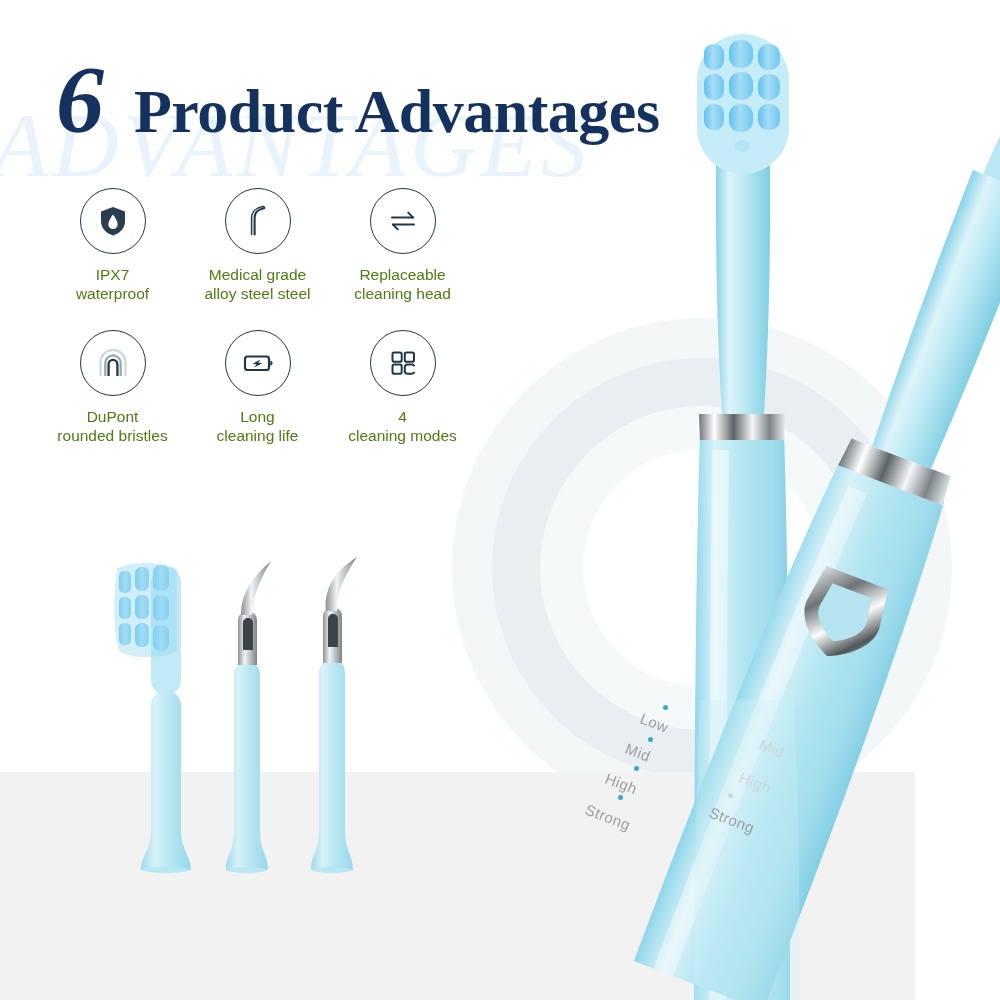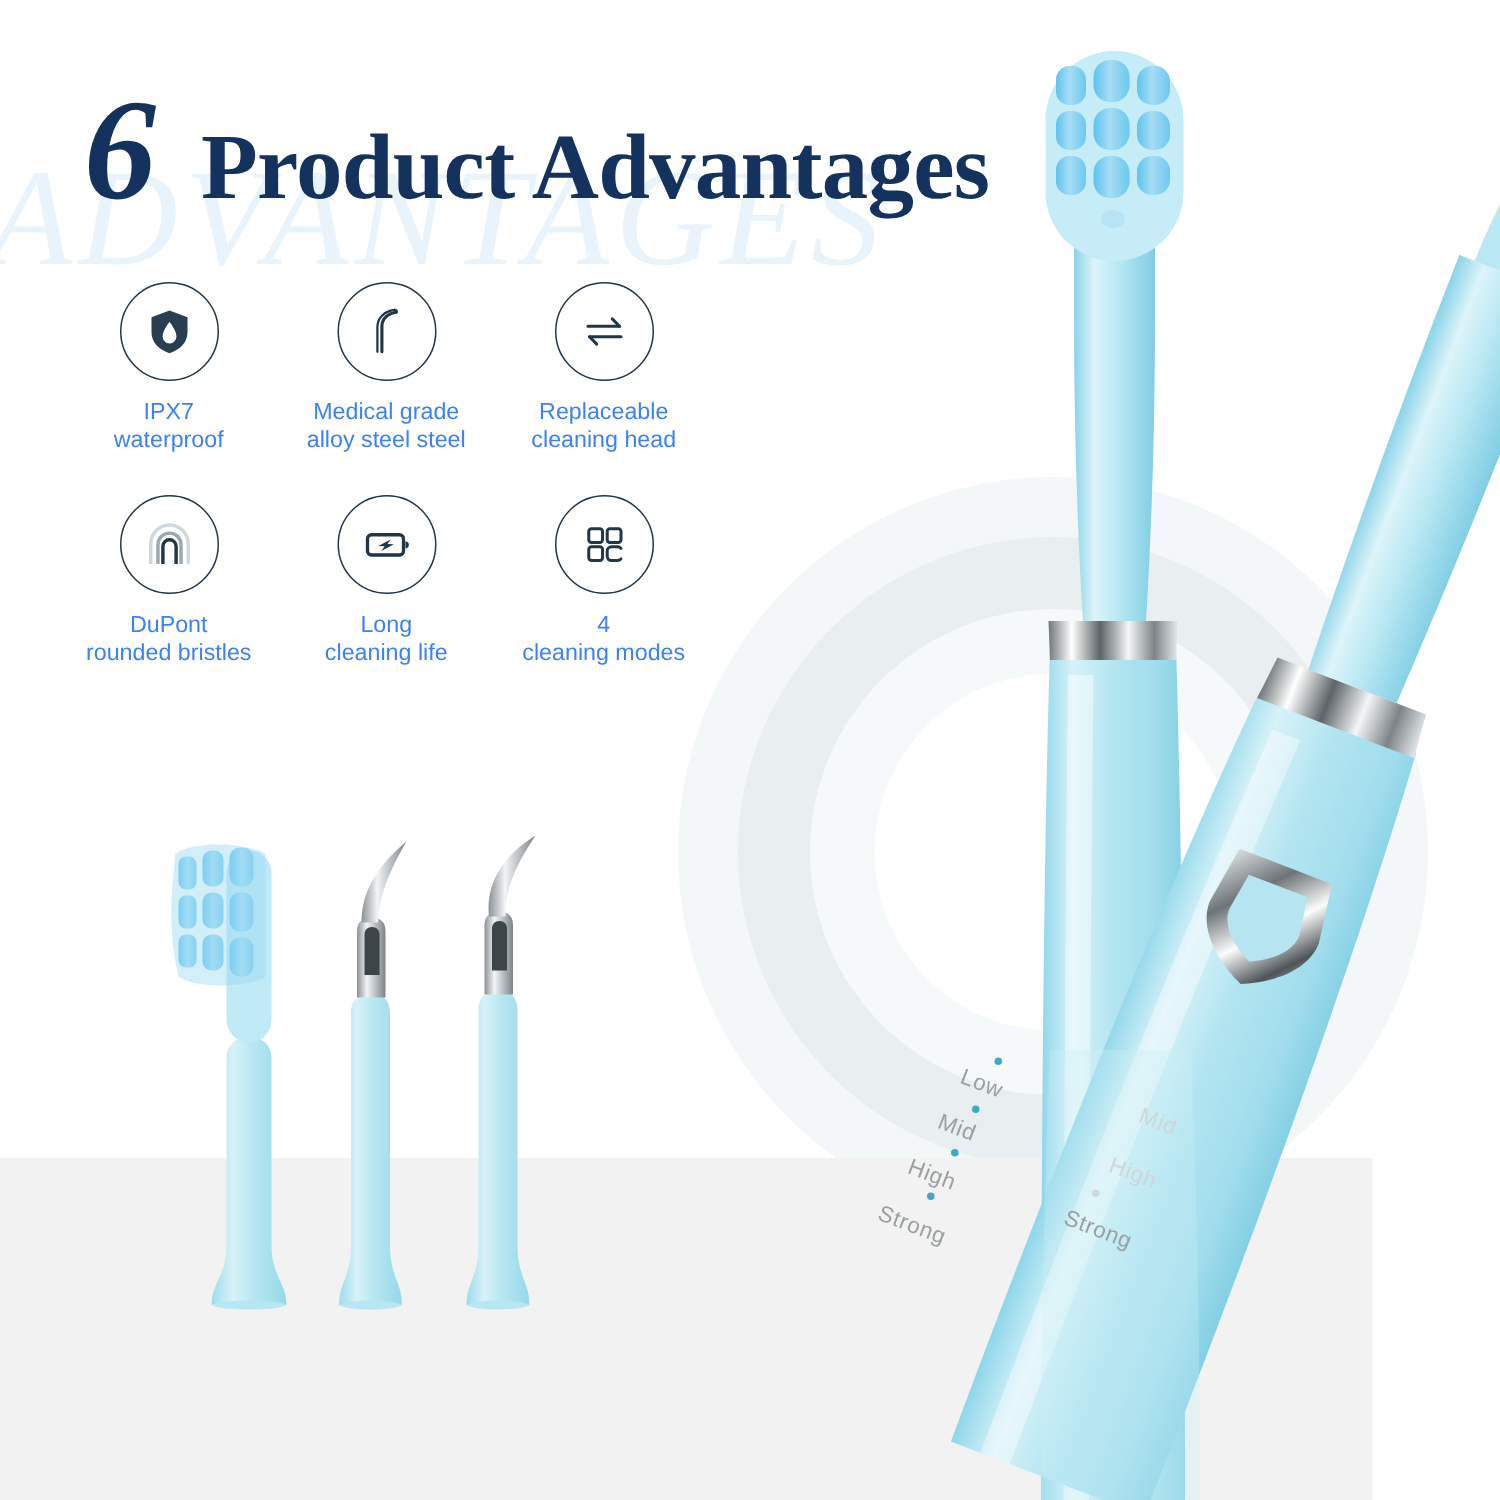--- a/index.html
+++ b/index.html
@@ -70,21 +70,21 @@
     width:145px; display:flex; flex-direction:column; align-items:center;
   }
   .feat-circle {
     width:66px; height:66px; border-radius:50%;
     border:1.6px solid #22364a;
     display:flex; align-items:center; justify-content:center;
   }
   .feat-label {
     margin-top:11px; text-align:center;
     font-size:15.5px; line-height:19px;
-    color:#3b82f6;
+    color:#4d7c0f;
     white-space:pre-line;
   }
   .feat-row + .feat-row { margin-top:27px; }
 
   
   .heads { position:absolute; left:95px; top:555px; width:300px; height:340px; }
 
   
   .product-layer { position:absolute; inset:0; }
 

